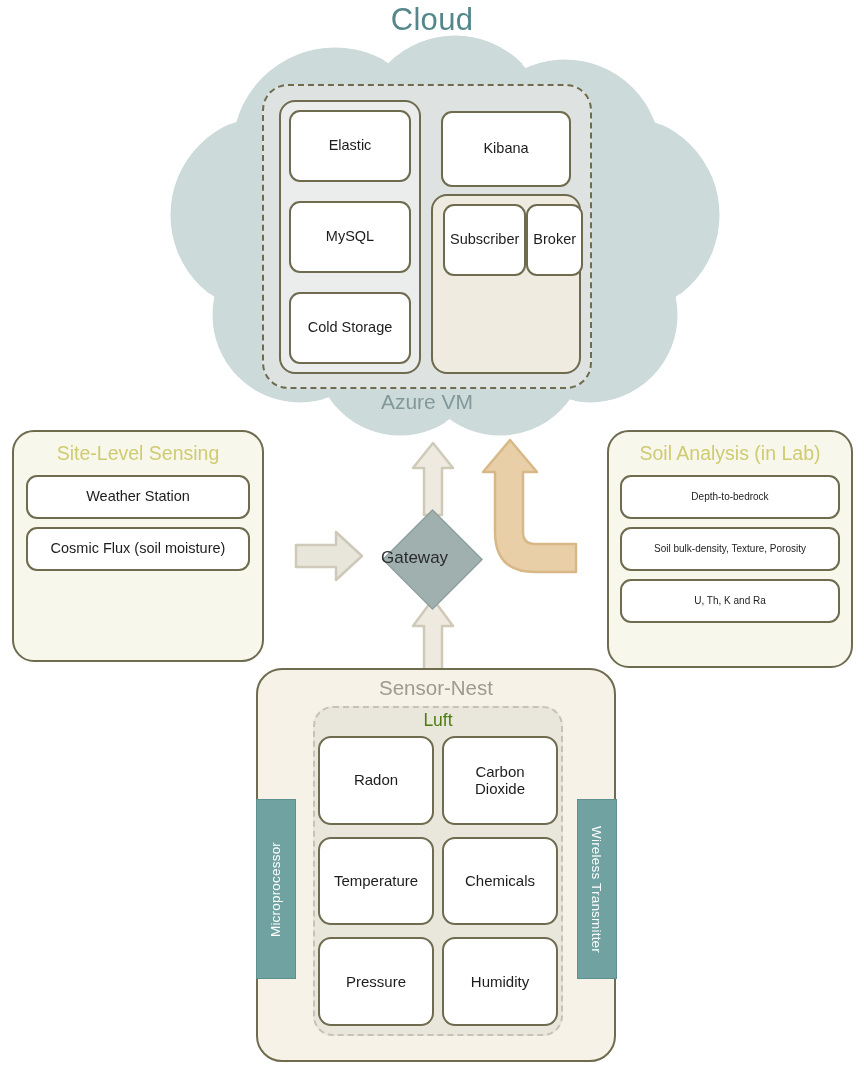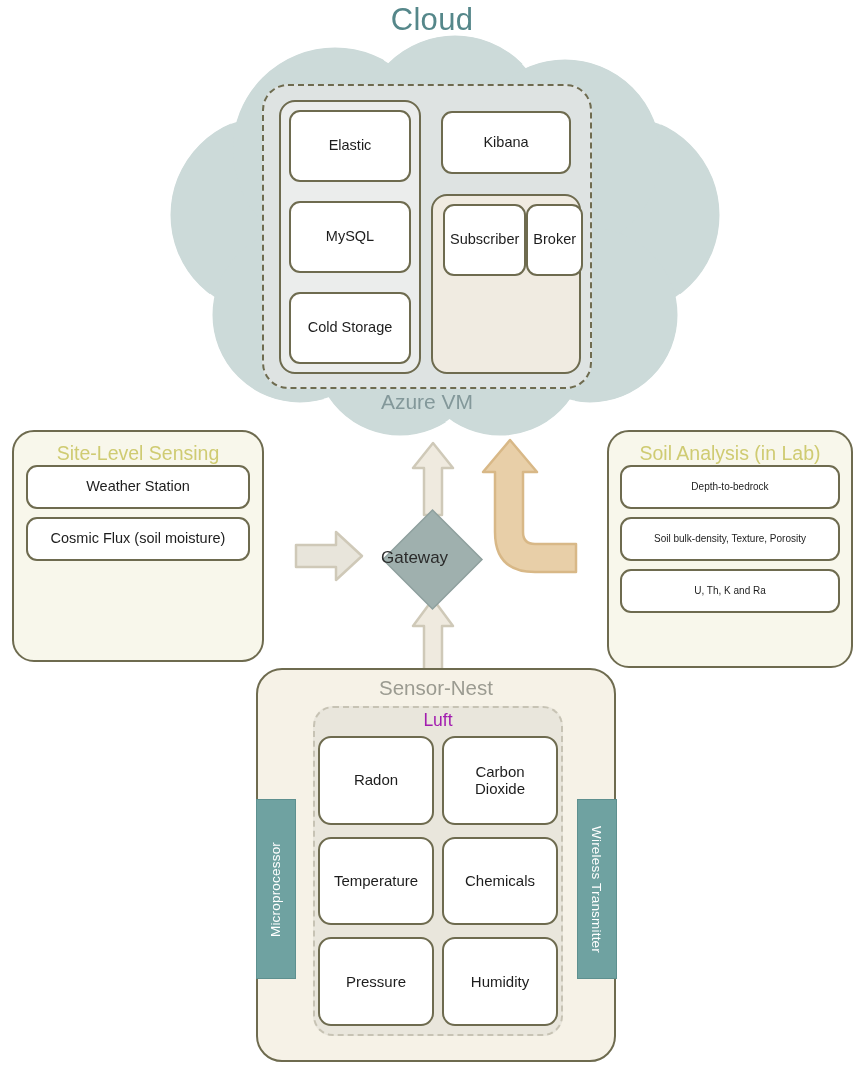--- a/index.html
+++ b/index.html
@@ -49,42 +49,42 @@
   #datastore-group{
     left:279px;top:100px;width:142px;height:274px;
     border:2.5px solid #6E6B4F;border-radius:16px;
     background:#EBEDEC;box-sizing:border-box;
     display:flex;flex-direction:column;justify-content:space-between;
     padding:8px 8px;
   }
   #datastore-group .node{height:72px;width:100%;}
 
   
-  #kibana-box{left:441px;top:111px;width:130px;height:63px;}
+  #kibana-box{left:441px;top:111px;width:130px;height:76px;}
 
   
   #messaging-group{
     left:431px;top:194px;width:150px;height:180px;
     border:2.5px solid #6E6B4F;border-radius:16px;
     background:#F0EBE1;box-sizing:border-box;
     display:flex;flex-direction:row;justify-content:space-between;
     padding:8px 10px;
   }
   #messaging-group .node{height:72px;width:100%;}
 
   
   .panel{
     background:#F8F7EB;
     border:2.5px solid #6E6B4F;
     border-radius:22px;
     box-sizing:border-box;
   }
   .panel-title{
     text-align:center;font-size:19.5px;color:#CFCB72;
-    margin-top:10px;margin-bottom:0;
+    margin-top:10px;margin-bottom:10px;
   }
   .panel .node{margin:0 auto 8px auto;}
 
   #site-panel{left:12px;top:430px;width:252px;height:232px;}
   #site-panel .node{width:224px;height:44px;font-size:14.5px;}
 
   #soil-panel{left:607px;top:430px;width:246px;height:238px;}
   #soil-panel .node{width:220px;height:44px;font-size:10px;}
 
   
@@ -118,21 +118,21 @@
   }
   #luft-group{
     left:313px;top:706px;width:250px;height:330px;
     border:2.6px dashed #C7C3B4;
     border-radius:20px;
     background:#E9E6DC;
     box-sizing:border-box;
   }
   #luft-label{
     left:313px;top:710px;width:250px;text-align:center;
-    font-size:17.5px;color:#a21caf;
+    font-size:17.5px;color:#4d7c0f;
   }
   #sensor-grid{
     left:318px;top:736px;width:240px;height:290px;
     display:grid;
     grid-template-columns:1fr 1fr;
     grid-template-rows:1fr 1fr 1fr;
     gap:12px 8px;
     box-sizing:border-box;
   }
   #sensor-grid .node{font-size:15px;border-radius:13px;}

